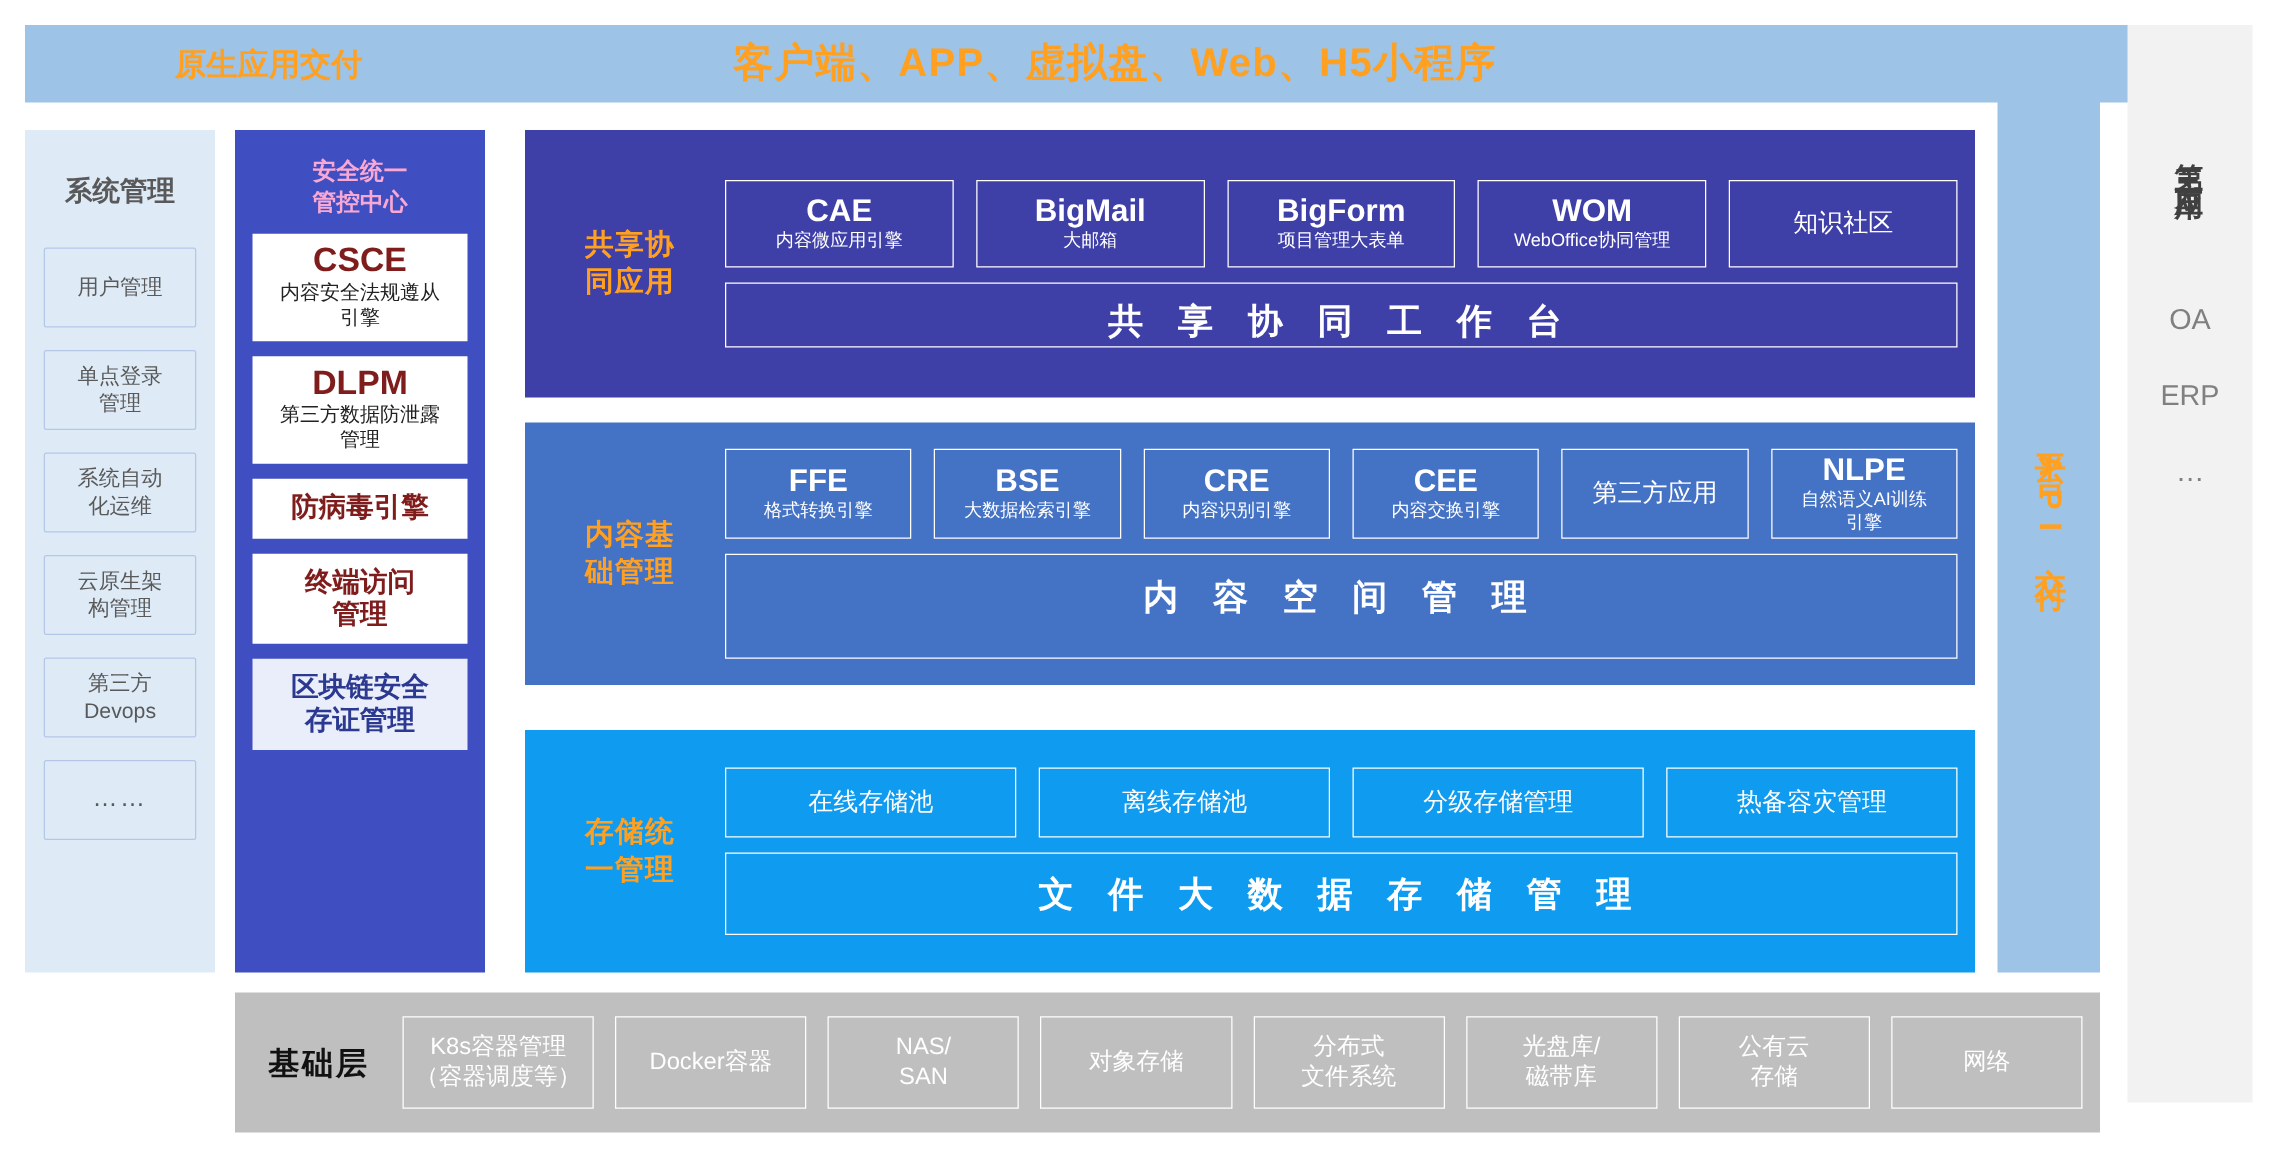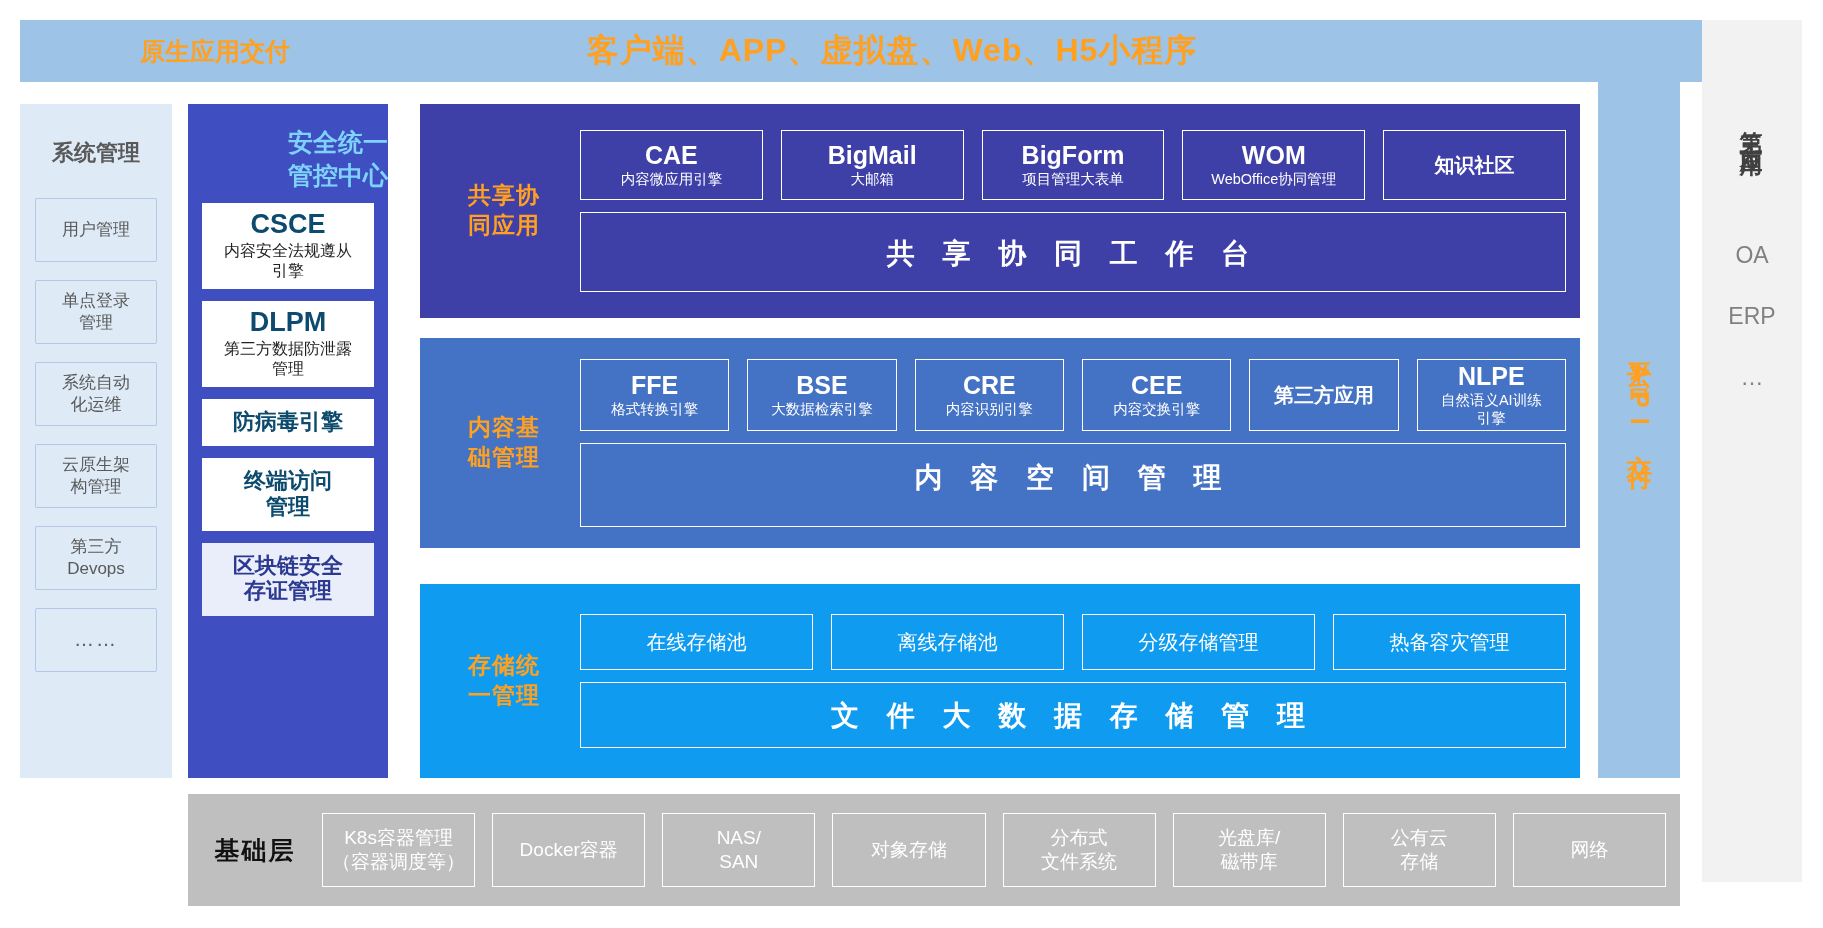--- a/index.html
+++ b/index.html
@@ -135,39 +135,39 @@
     position: absolute;
     left: 188px;
     top: 104px;
     width: 200px;
     height: 674px;
     background: #3f4ec0;
     box-sizing: border-box;
     padding: 0;
   }
   .sec-col .sec-title {
-    text-align: right;
+    text-align: center;
     padding-top: 22px;
-    font-size: 25px;
-    font-weight: bold;
-    color: #7dd3fc;
+    font-size: 19px;
+    font-weight: bold;
+    color: #f9a8d4;
     line-height: 1.3;
   }
   .sec-col .sec-box {
     margin: 12px auto 0;
     width: 172px;
     background: #ffffff;
     box-sizing: border-box;
     padding: 6px 4px 8px;
     text-align: center;
   }
   .sec-col .sec-box .sb-main {
     font-size: 27px;
     font-weight: bold;
-    color: #0c4a6e;
+    color: #7f1d1d;
     line-height: 1.15;
   }
   .sec-col .sec-box .sb-main.cn {
     font-size: 22px;
   }
   .sec-col .sec-box .sb-sub {
     font-size: 16px;
     color: #222222;
     line-height: 1.25;
     margin-top: 1px;
@@ -219,21 +219,21 @@
     justify-content: center;
     flex: 1;
   }
   .chip .chip-main {
     font-size: 25px;
     font-weight: bold;
     line-height: 1.1;
   }
   .chip .chip-main.cn {
     font-size: 20px;
-    font-weight: bold;
+    font-weight: normal;
   }
   .chip .chip-sub {
     font-size: 14.5px;
     line-height: 1.2;
     margin-top: 2px;
   }
   .wide-bar {
     border: 1px solid #ffffff;
     box-sizing: border-box;
     color: #ffffff;
@@ -246,21 +246,21 @@
 
   
   .layer-share {
     left: 420px;
     top: 104px;
     width: 1160px;
     height: 214px;
     background: #3f3fa8;
   }
   .layer-share .chip-row { height: 70px; }
-  .layer-share .wide-bar { height: 80px; line-height: 44px; padding: 19px 0; }
+  .layer-share .wide-bar { height: 52px; line-height: 44px; padding: 8px 0; }
 
   
   .layer-content {
     left: 420px;
     top: 338px;
     width: 1160px;
     height: 210px;
     background: #4472c4;
   }
   .layer-content .chip-row { height: 72px; }

